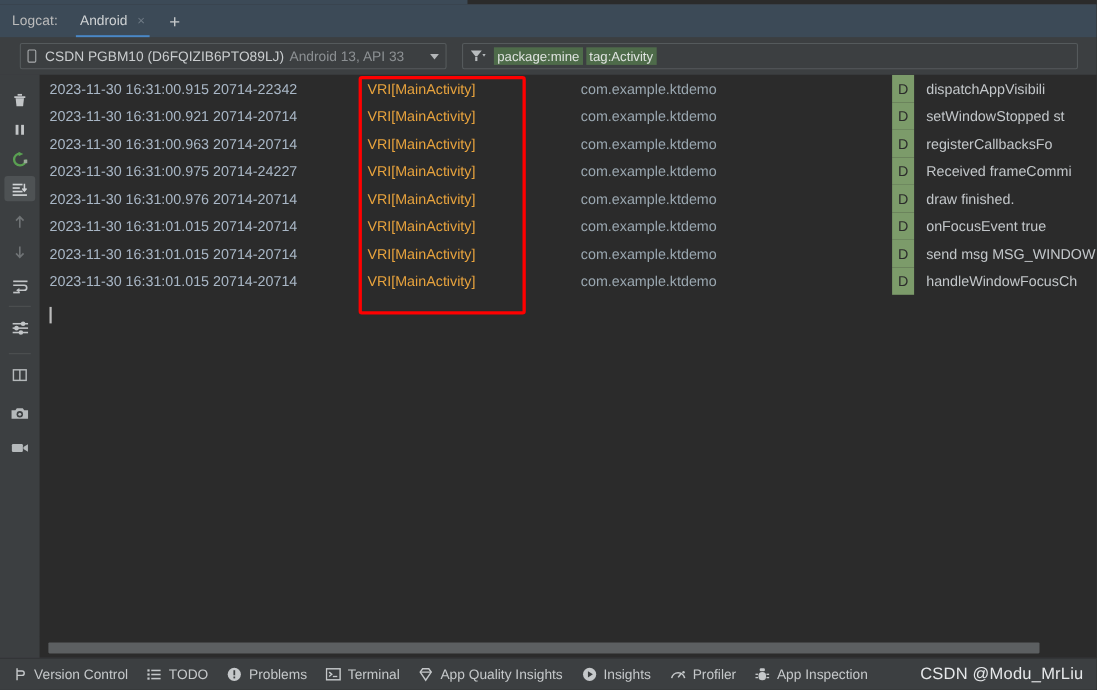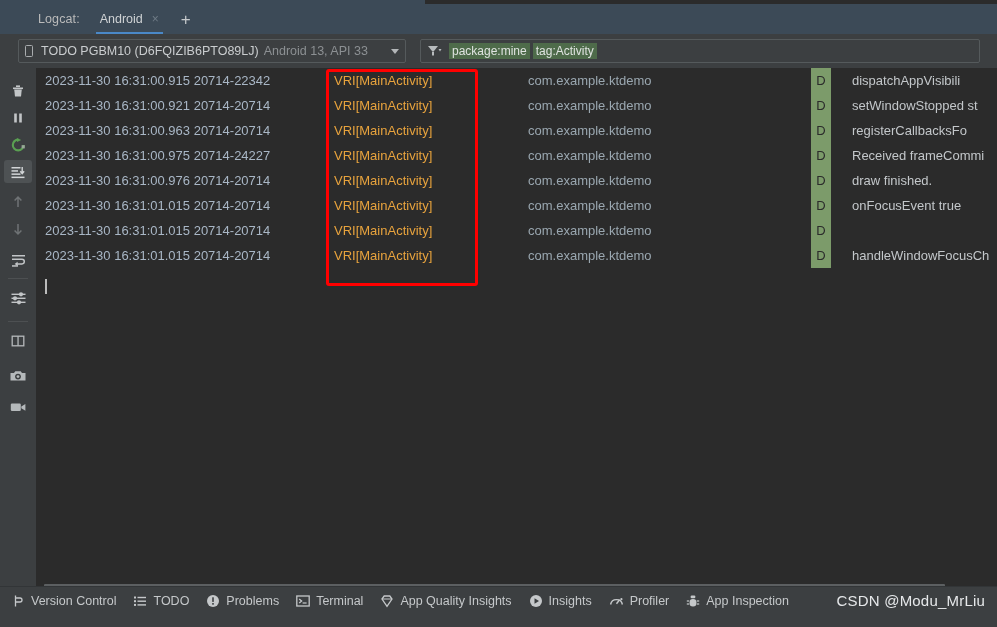--- a/index.html
+++ b/index.html
@@ -19,21 +19,21 @@
   }
   .top-strip-left {
     position: absolute; left: 0; top: 0; width: 425px; height: 4px;
     background: #3c4a57;
   }
 
   
   .tabbar {
     position: absolute; left: 0; top: 4px; width: 997px; height: 30px;
     background: #3c4a57;
-    display: flex; align-items: center; padding-left: 27px;
+    display: flex; align-items: center;
   }
   .tabbar-title {
     color: #bbbbbb; font-size: 12.5px; margin-left: 11px; letter-spacing: .1px;
   }
   .tab {
     position: relative; height: 30px; display: flex; align-items: center;
     padding: 0 8px 0 10px; margin-left: 10px; cursor: default;
   }
   .tab-label { color: #cfd2d4; font-size: 12.5px; }
   .tab-close {
@@ -118,21 +118,21 @@
   }
   .c-pkg {
     position: absolute; left: 492px; color: #9aa7b0;
   }
   .c-lvl {
     position: absolute; left: 775px; width: 20px; text-align: center;
     background: #7c9b6a; color: #2b2b2b;
     height: 25px;
   }
   .c-msg {
-    position: absolute; left: 806px; color: #c3c7ca; margin-left: 10px;
+    position: absolute; left: 806px; color: #c3c7ca;
   }
 
   .caret-line {
     position: absolute; left: 9px; top: 211px;
     width: 2px; height: 15px; background: #bbbbbb;
   }
 
   
   .red-box {
     position: absolute; left: 326px; top: 69px; width: 152px; height: 217px;
@@ -144,21 +144,21 @@
     position: absolute; left: 36px; top: 579px; width: 961px; height: 19px;
     background: #2b2b2b;
   }
   .hscroll-thumb {
     position: absolute; left: 8px; top: 5px; width: 901px; height: 10px;
     background: #5c5f61; border-radius: 1px;
   }
 
   
   .statusbar {
-    position: absolute; left: 0; top: 586px; width: 997px; height: 29px;
+    position: absolute; left: 0; top: 598px; width: 997px; height: 29px;
     background: #3c3f41; border-top: 1px solid #323537;
     display: flex; align-items: center;
   }
   .status-item {
     display: flex; align-items: center; margin-left: 17px; height: 29px;
   }
   .status-item:first-child { margin-left: 12px; }
   .status-icon { margin-right: 6px; display: flex; align-items: center; }
   .status-label { color: #c5c8ca; font-size: 12.5px; }
   .watermark {
@@ -182,21 +182,21 @@
       <span class="tab-close">×</span>
       <div class="tab-underline"></div>
     </div>
     <span class="tab-add">+</span>
   </div>
 
   <div class="toolrow">
 
     <div class="device-select">
       <span class="phone-icon"></span>
-      <span class="device-name">TODO PGBM10 (D6FQIZIB6PTO89LJ)</span>
+      <span class="device-name">CSDN PGBM10 (D6FQIZIB6PTO89LJ)</span>
       <span class="device-meta">Android 13, API 33</span>
       <span class="caret-down"></span>
     </div>
 
     <div class="filter-box">
       <span class="funnel">
         <svg width="15" height="12" viewBox="0 0 15 12">
           <polygon points="1,1 11,1 7,6 5,6" fill="#b8bcbe"></polygon>
           <rect x="5" y="6.5" width="2" height="4" fill="#b8bcbe"></rect>
           <polygon points="11.5,4 14.5,4 13,6.5" fill="#b8bcbe"></polygon>
@@ -365,20 +365,21 @@
           <span class="c-tag">VRI[MainActivity]</span>
           <span class="c-pkg">com.example.ktdemo</span>
           <span class="c-lvl">D</span>
           <span class="c-msg">onFocusEvent true</span>
         </div>
         <div class="logrow">
           <span class="c-time">2023-11-30 16:31:01.015  20714-20714</span>
           <span class="c-tag">VRI[MainActivity]</span>
           <span class="c-pkg">com.example.ktdemo</span>
           <span class="c-lvl">D</span>
+          <span class="c-msg">send msg MSG_WINDOW</span>
         </div>
         <div class="logrow">
           <span class="c-time">2023-11-30 16:31:01.015  20714-20714</span>
           <span class="c-tag">VRI[MainActivity]</span>
           <span class="c-pkg">com.example.ktdemo</span>
           <span class="c-lvl">D</span>
           <span class="c-msg">handleWindowFocusCh</span>
         </div>
       </div>
     <div class="caret-line"></div>

